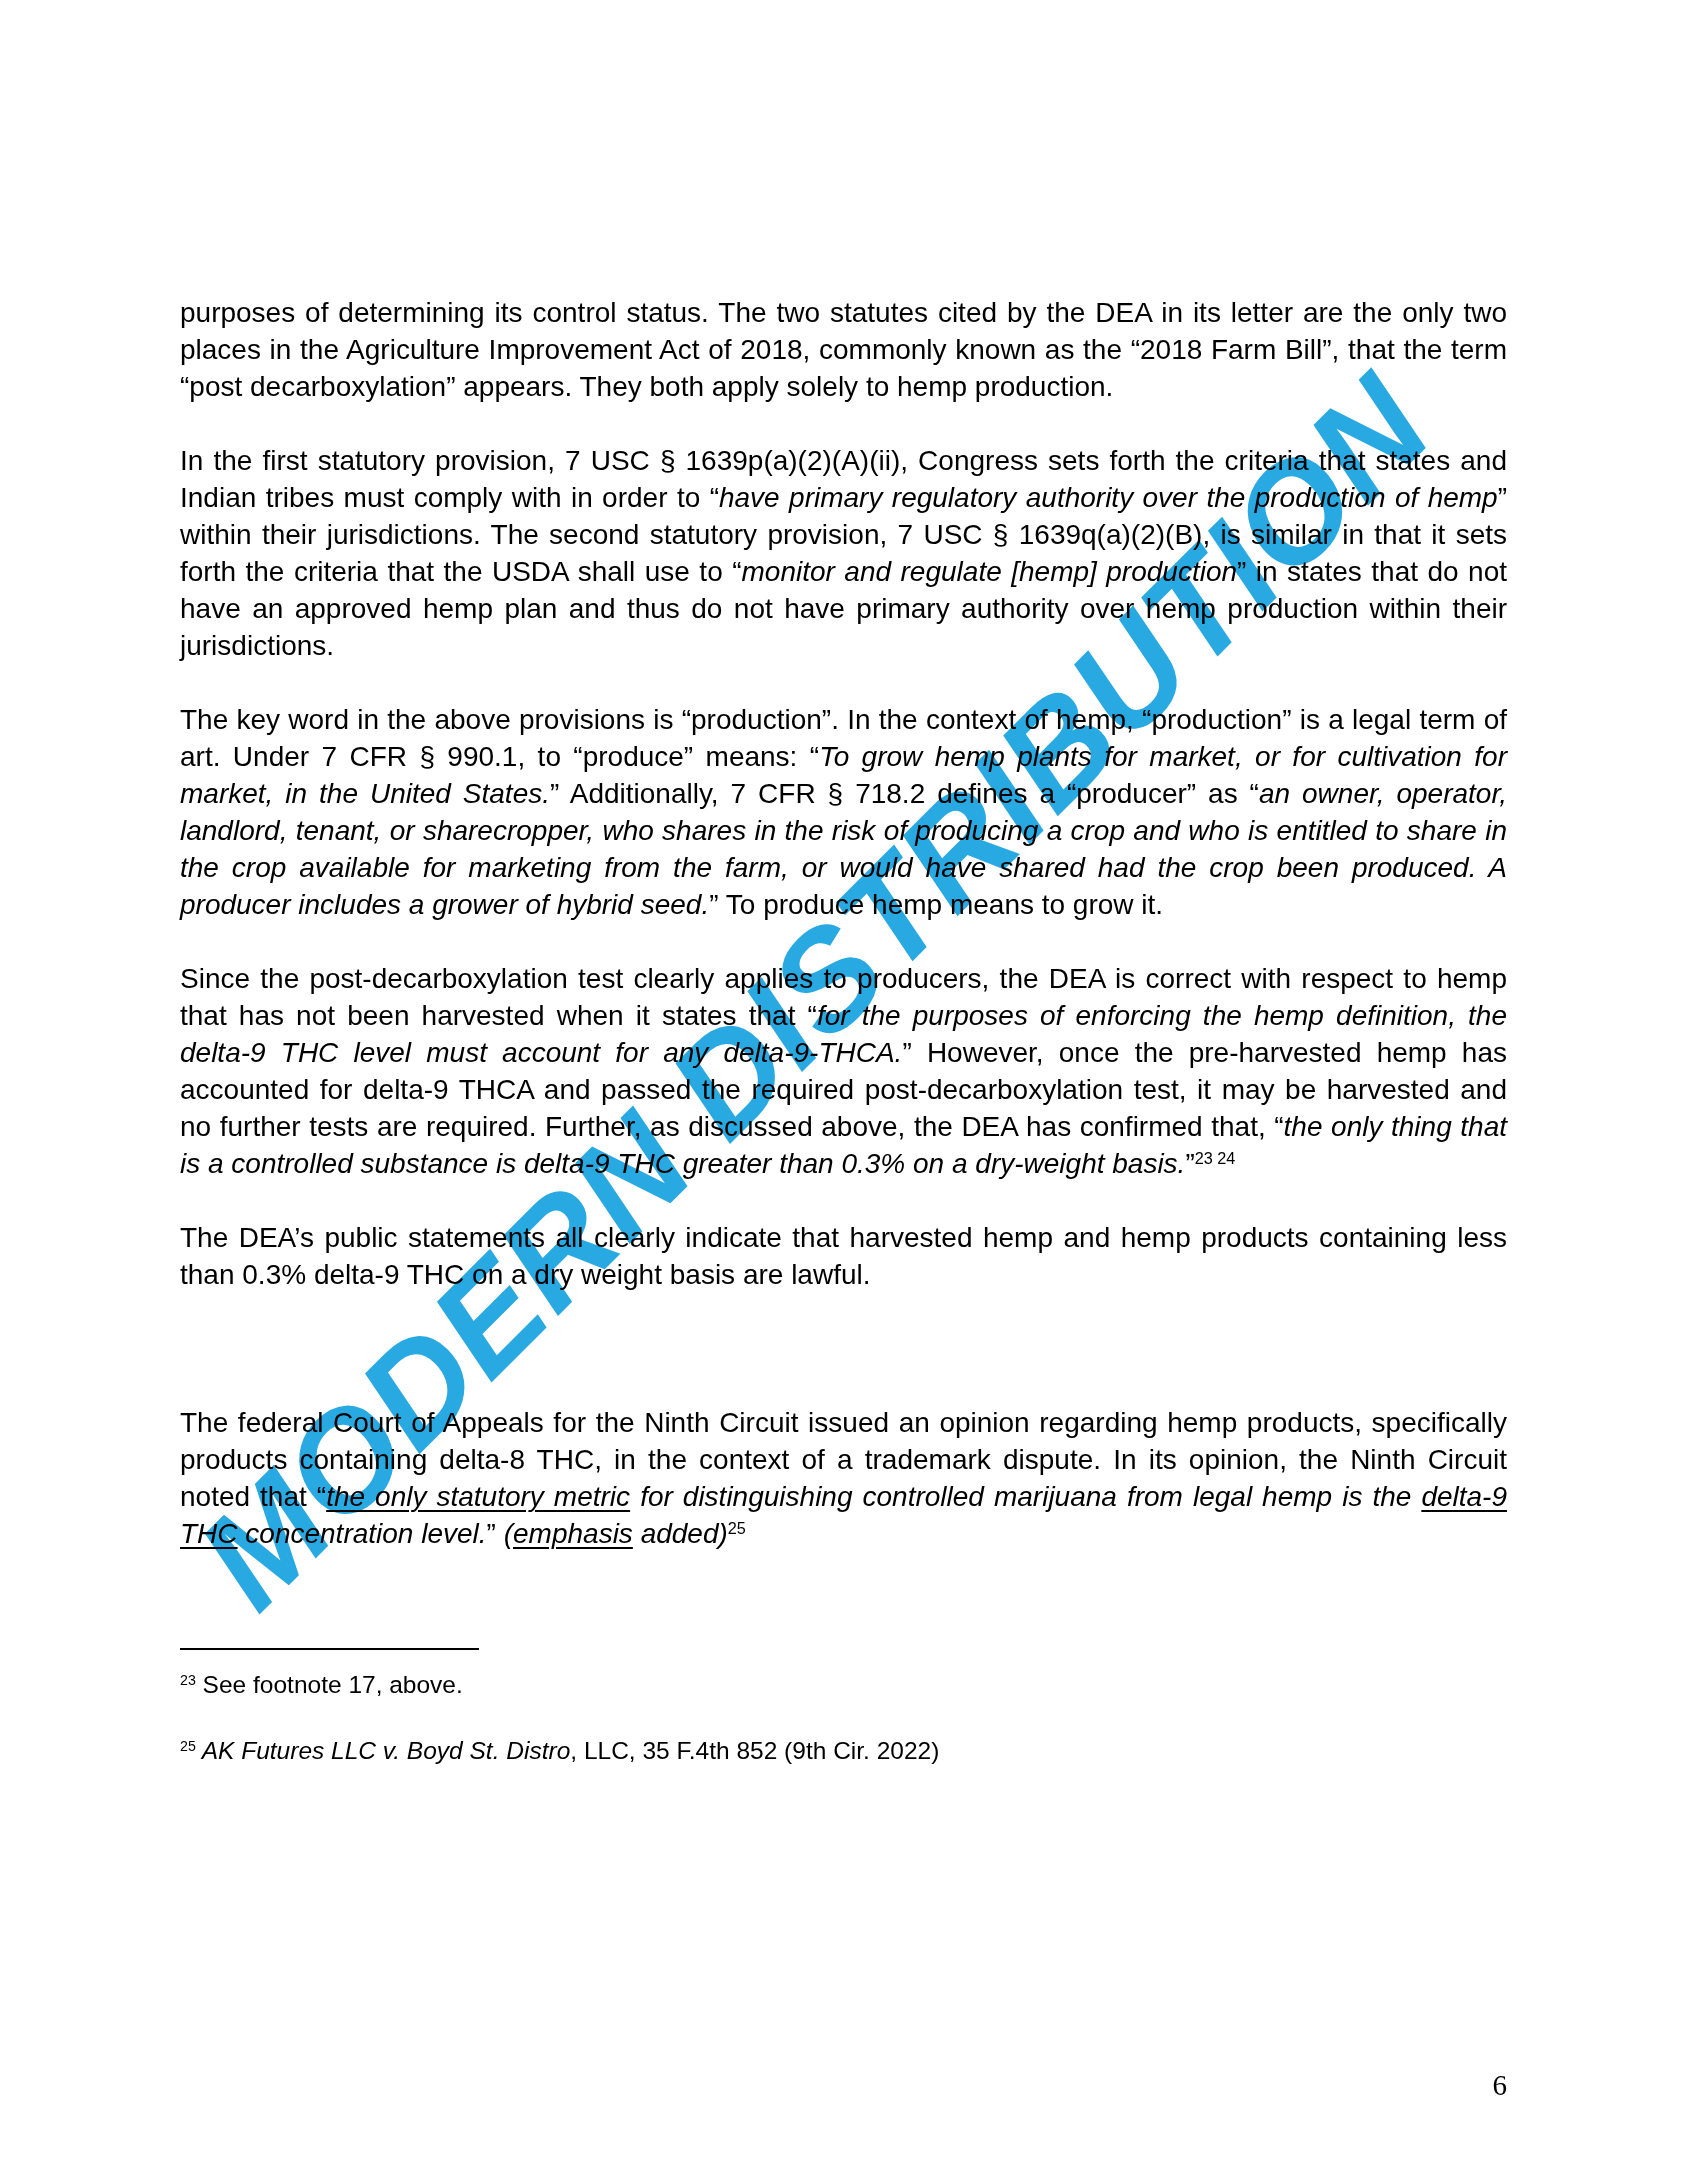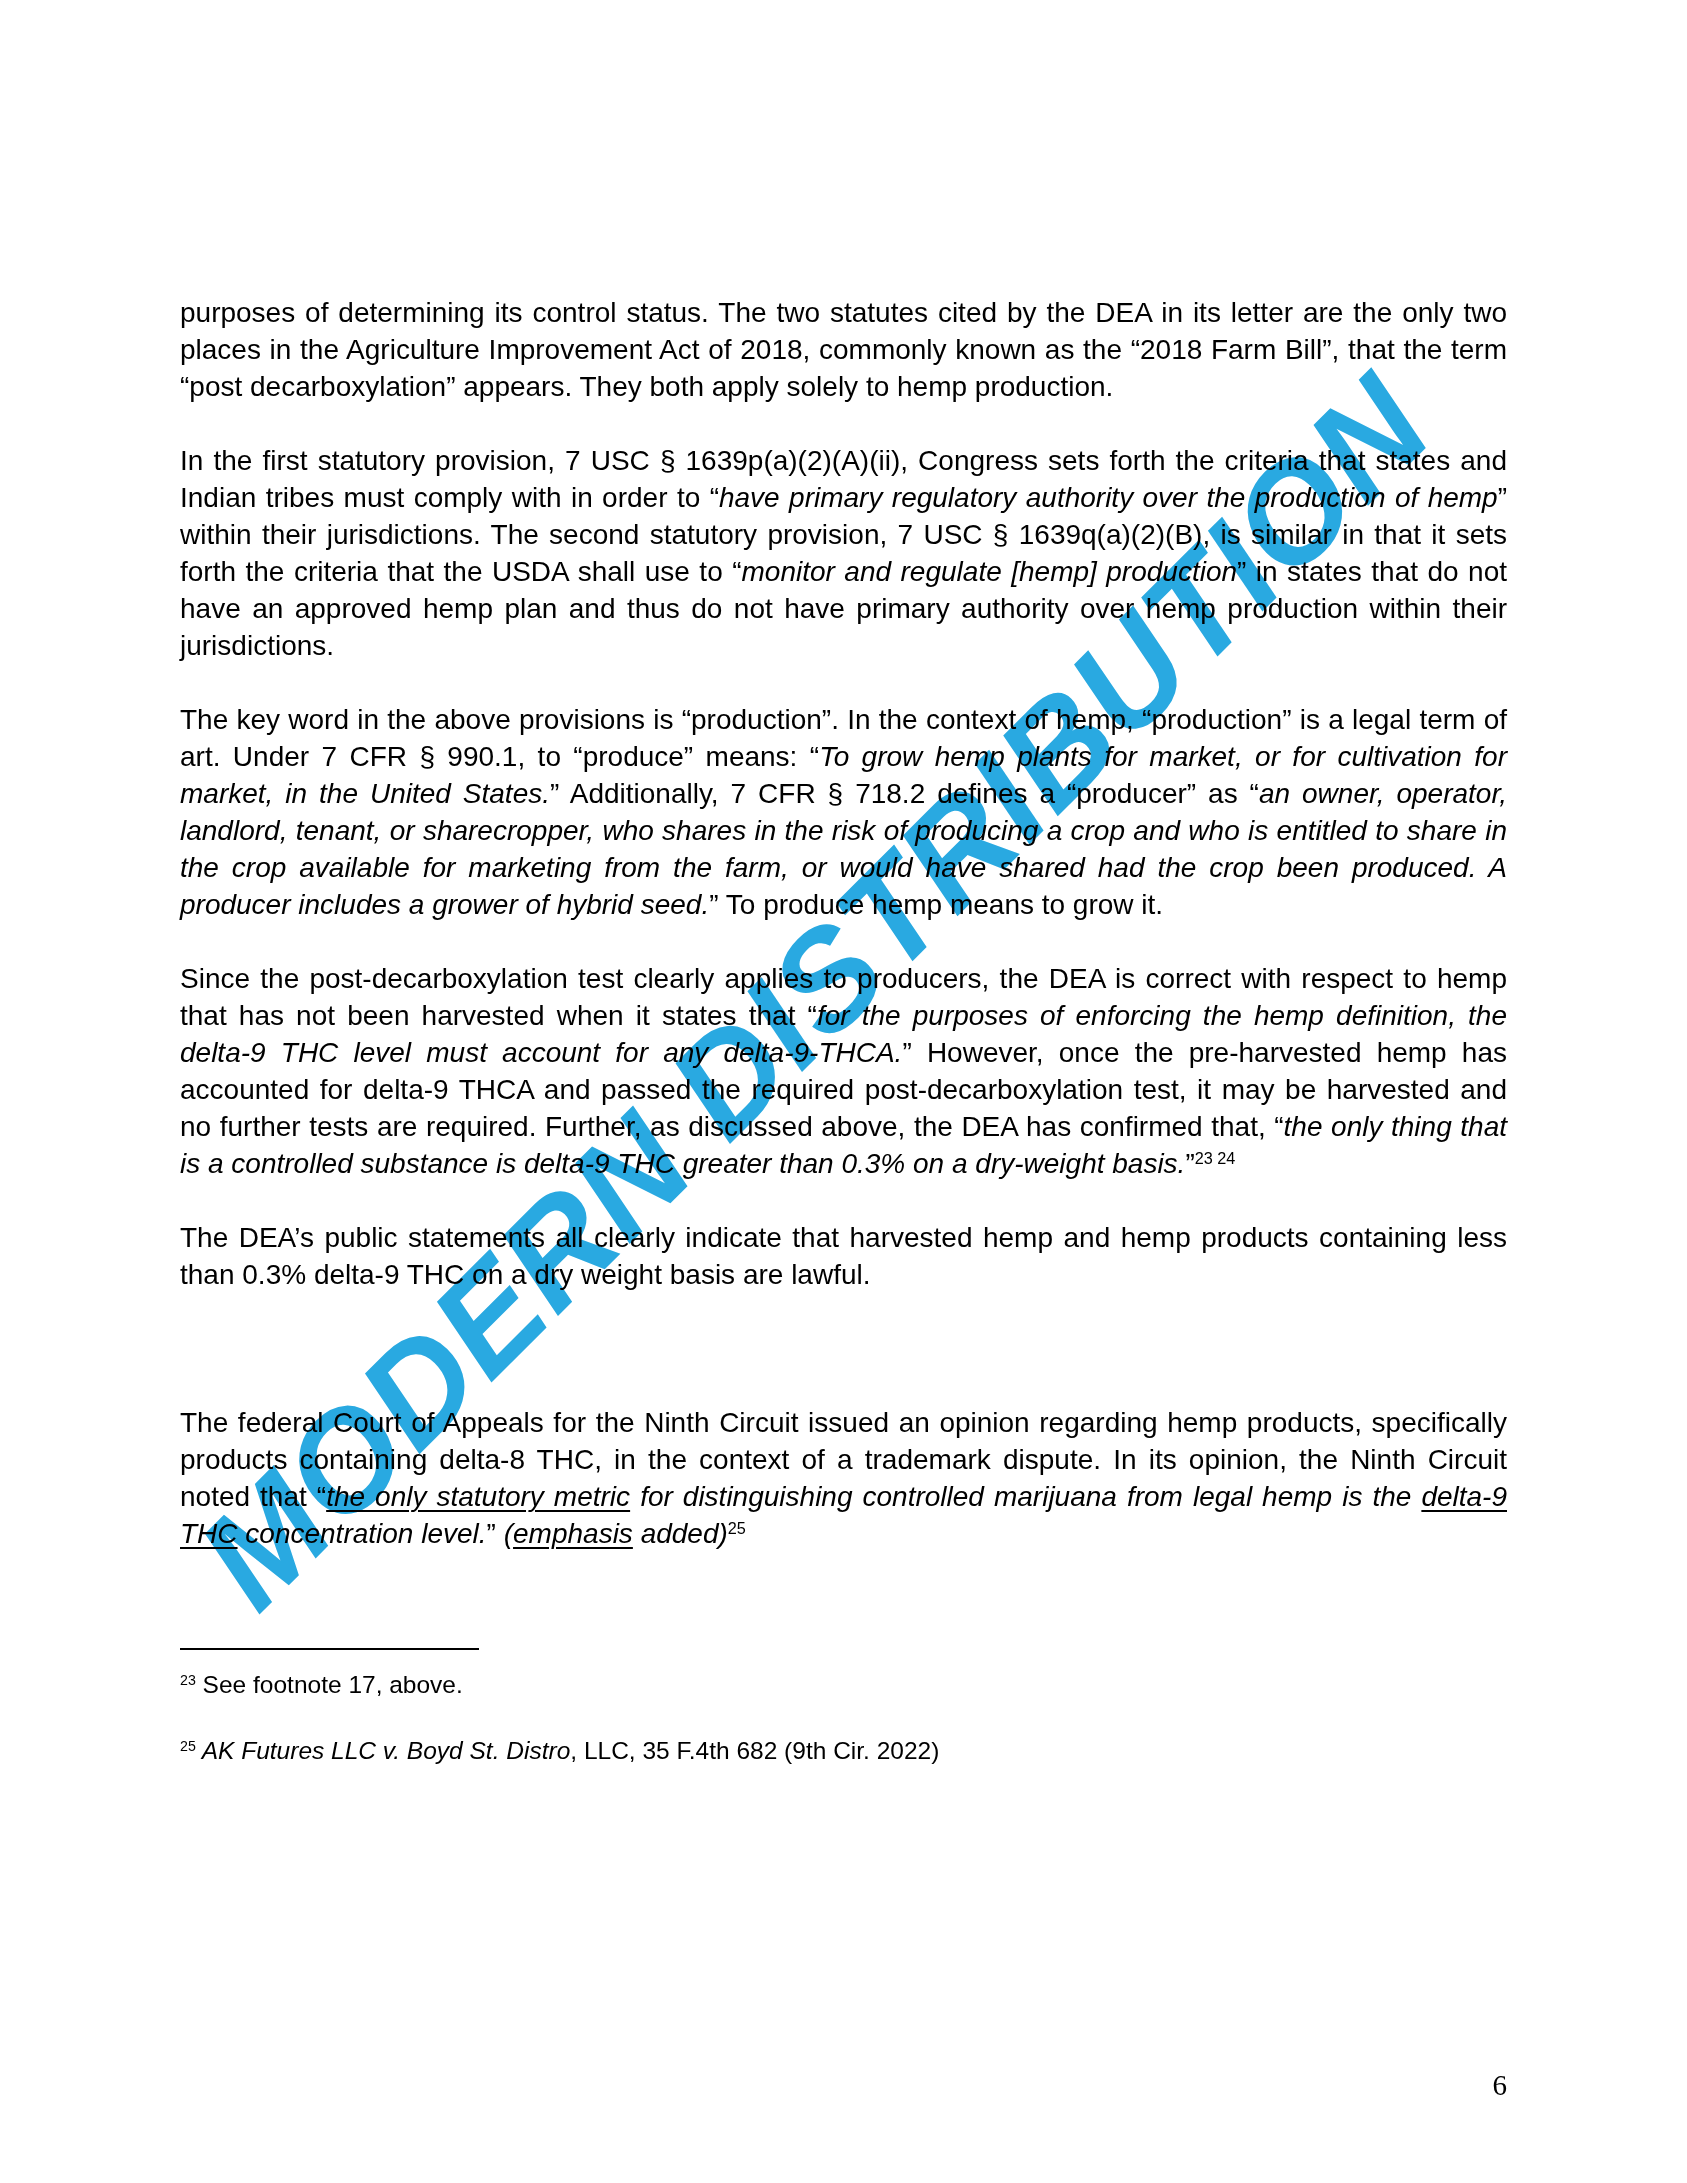--- a/index.html
+++ b/index.html
@@ -120,21 +120,21 @@
     <p class="heading"><br></p>
 
     <p class="body-par"><span>The federal Court of Appeals for the Ninth Circuit issued an opinion regarding hemp products, specifically products containing delta-8 THC, in the context of a trademark dispute. In its opinion, the Ninth Circuit noted that “</span><span class="iu">the only statutory metric</span><span class="i"> for distinguishing controlled marijuana from legal hemp is the </span><span class="iu">delta-9 THC</span><span class="i"> concentration level.</span><span>” </span><span class="i">(</span><span class="iu">emphasis</span><span class="i"> added)</span><span class="sup">25</span></p>
 
     <div class="footnotes">
       <hr class="fn-rule">
 
       <p class="footnote"><span class="sup">23</span><span> See footnote 17, above.</span></p>
 
 
-      <p class="footnote"><span class="sup">25</span><span class="i"> AK Futures LLC v. Boyd St. Distro</span><span>, LLC, 35 F.4th 682 (9th Cir. 2022)</span></p>
+      <p class="footnote"><span class="sup">25</span><span class="i"> AK Futures LLC v. Boyd St. Distro</span><span>, LLC, 35 F.4th 852 (9th Cir. 2022)</span></p>
     </div>
 
   </div>
 
   <div class="page-number">6</div>
 
 </div>
 
 
 </body></html>

